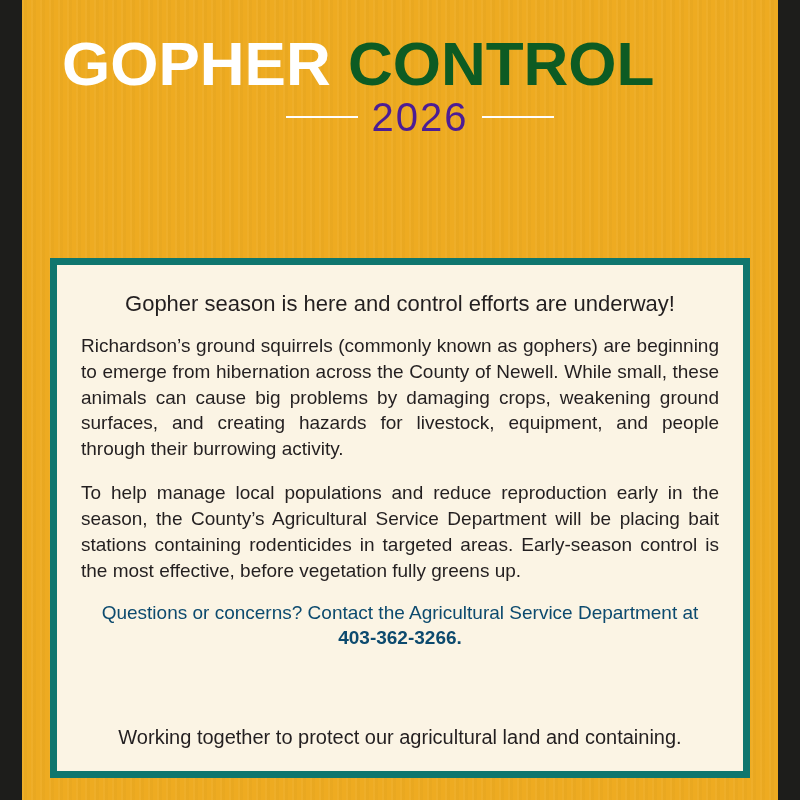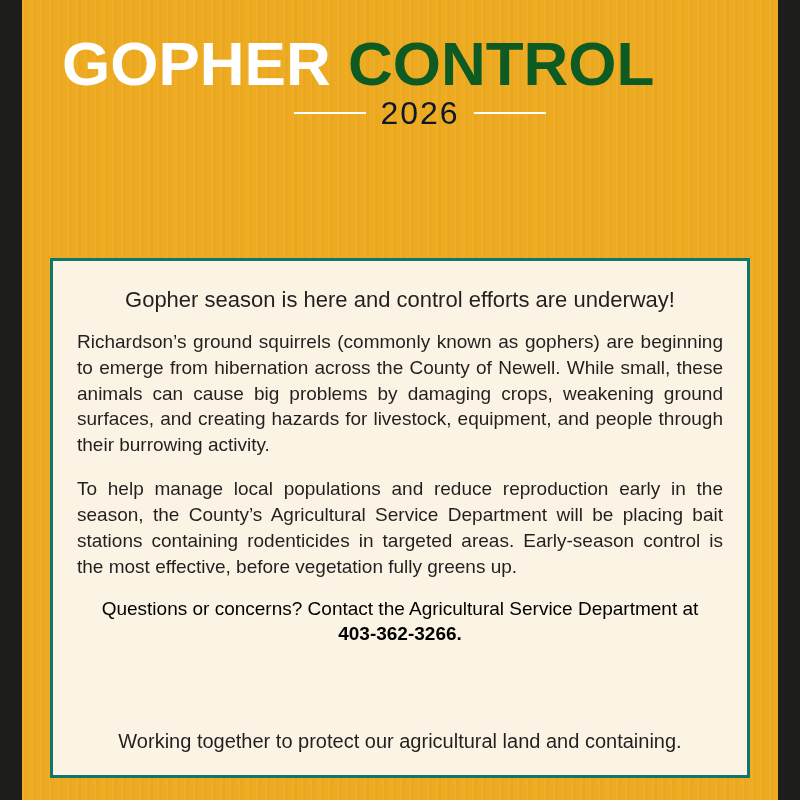--- a/index.html
+++ b/index.html
@@ -75,34 +75,34 @@
     gap: 14px;
     margin-top: 2px;
   }
   .year-rule {
     display: block;
     width: 72px;
     height: 2px;
     background: #ffffff;
   }
   .year-text {
-    font-size: 32px;
-    color: #0f172a;
+    font-size: 40px;
+    color: #4c1d95;
     letter-spacing: 2px;
     line-height: 1;
   }
 
   .card {
     position: absolute;
     left: 28px;
     right: 28px;
     top: 258px;
     bottom: 22px;
     background: #fbf4e4;
-    border: 3px solid #0f766e;
+    border: 7px solid #0f766e;
     box-sizing: border-box;
     padding: 22px 24px 24px 24px;
     color: #231f20;
   }
   .headline {
     text-align: center;
     font-size: 22px;
     font-weight: normal;
     color: #231f20;
     margin: 4px 0 16px 0;
@@ -119,21 +119,21 @@
   }
   .warn-icon {
     color: #e8a200;
     font-size: 18px;
   }
   .contact {
     text-align: center;
     font-size: 19px;
     line-height: 1.3;
     margin: 14px 0 17px 0;
-    color: #000000;
+    color: #0c4a6e;
   }
   .phone {
     display: block;
     font-weight: bold;
   }
   .footer-line {
     text-align: center;
     font-size: 20px;
     margin: 0;
     position: absolute;

